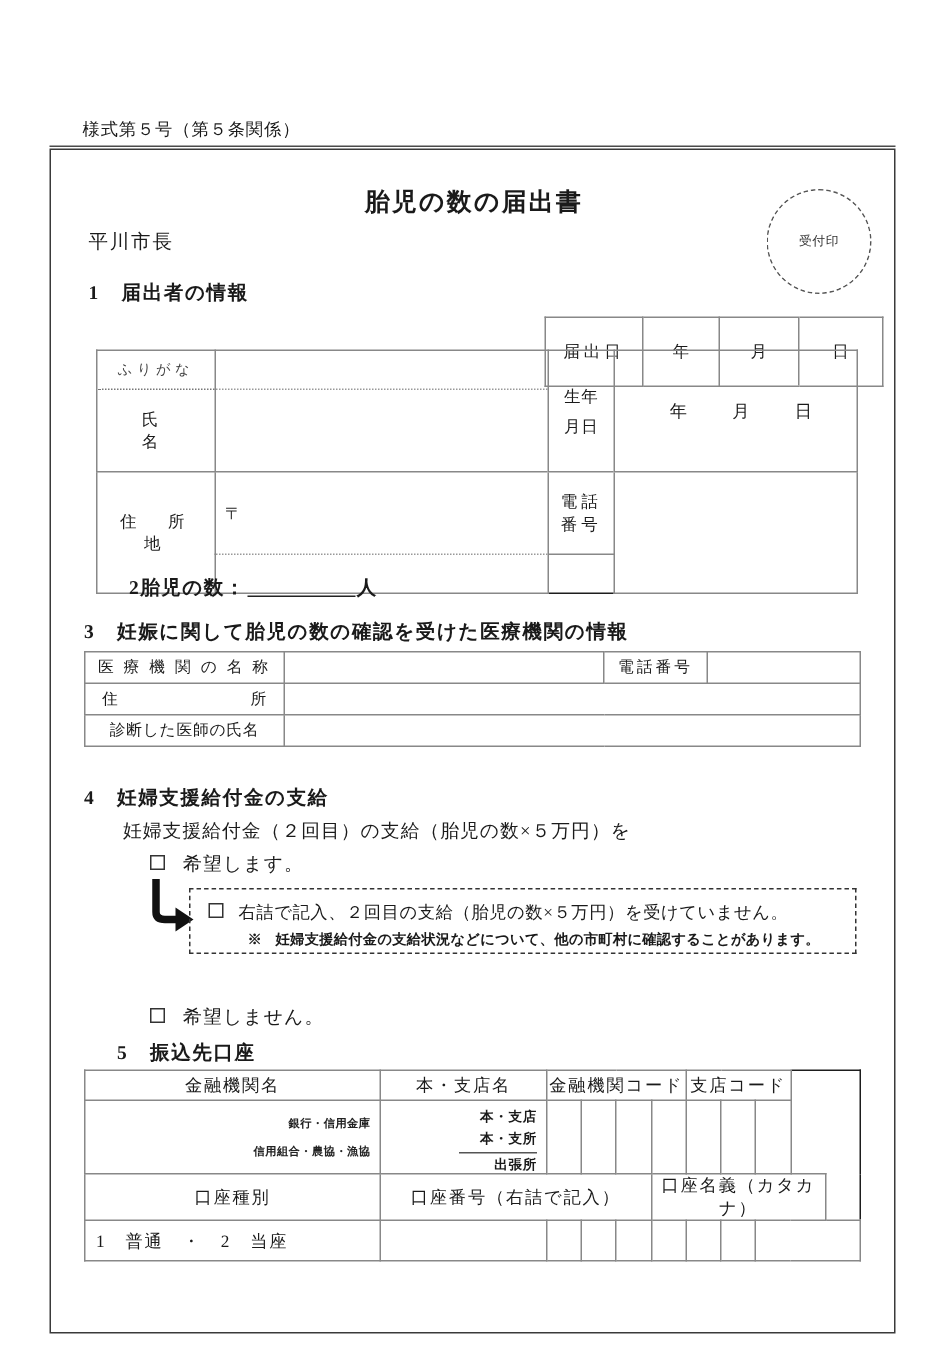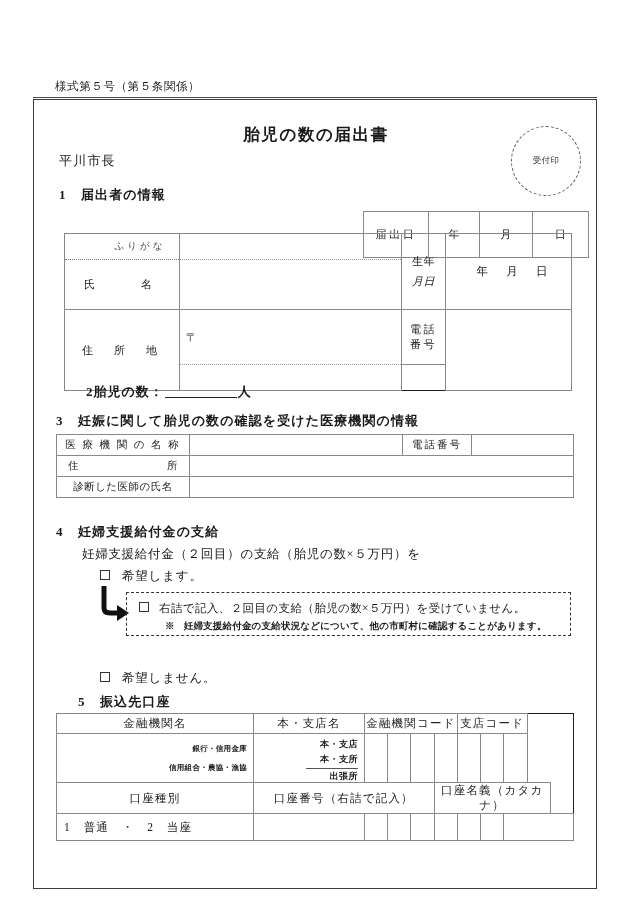--- a/index.html
+++ b/index.html
@@ -345,25 +345,25 @@
         <td style="width:50px;">年</td>
         <td style="width:52px; border-left:none; border-right:none;">月</td>
         <td style="width:55px;">日</td>
       </tr>
     </tbody>
       </table>
 
     <table class="thick" id="tbl-applicant">
       <tbody>
           <tr>
-        <td style="width:78px;padding-left:36px;" class="furigana-cell">ふりがな</td>
+        <td style="width:78px;" class="furigana-cell">ふりがな</td>
         <td style="width:221px;" class="dotted-b"></td>
         <td style="width:43px;" rowspan="2" class="no-b">
           <div>生年</div>
-          <div style="margin-top:5px;font-style:italic;">月日</div>
+          <div style="margin-top:5px;">月日</div>
         </td>
         <td rowspan="2">
           <div class="dateline">
             <span>年</span>
             <span>月</span>
             <span>日</span>
           </div>
         </td>
       </tr>
       <tr>

